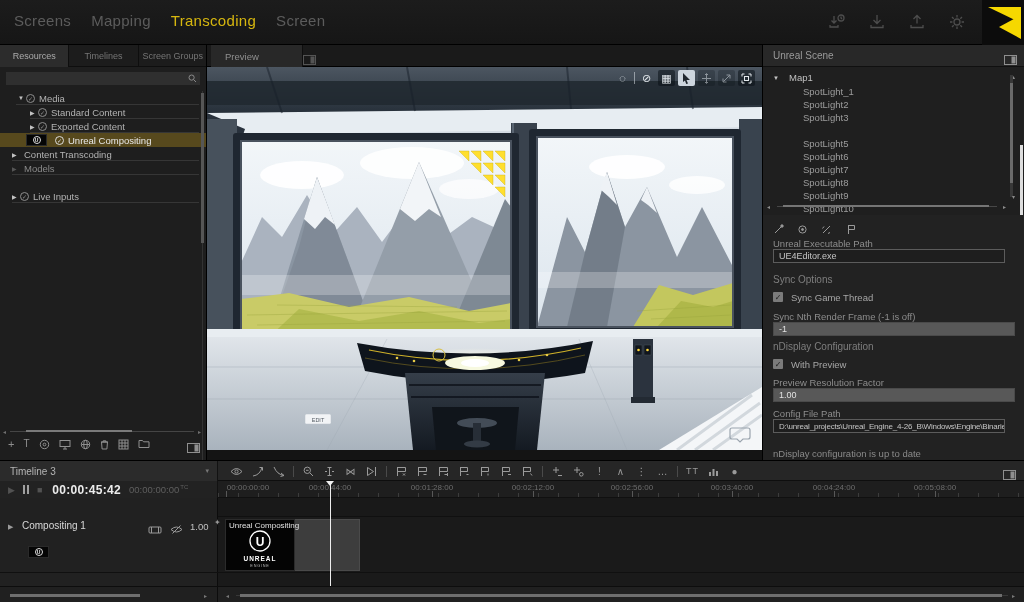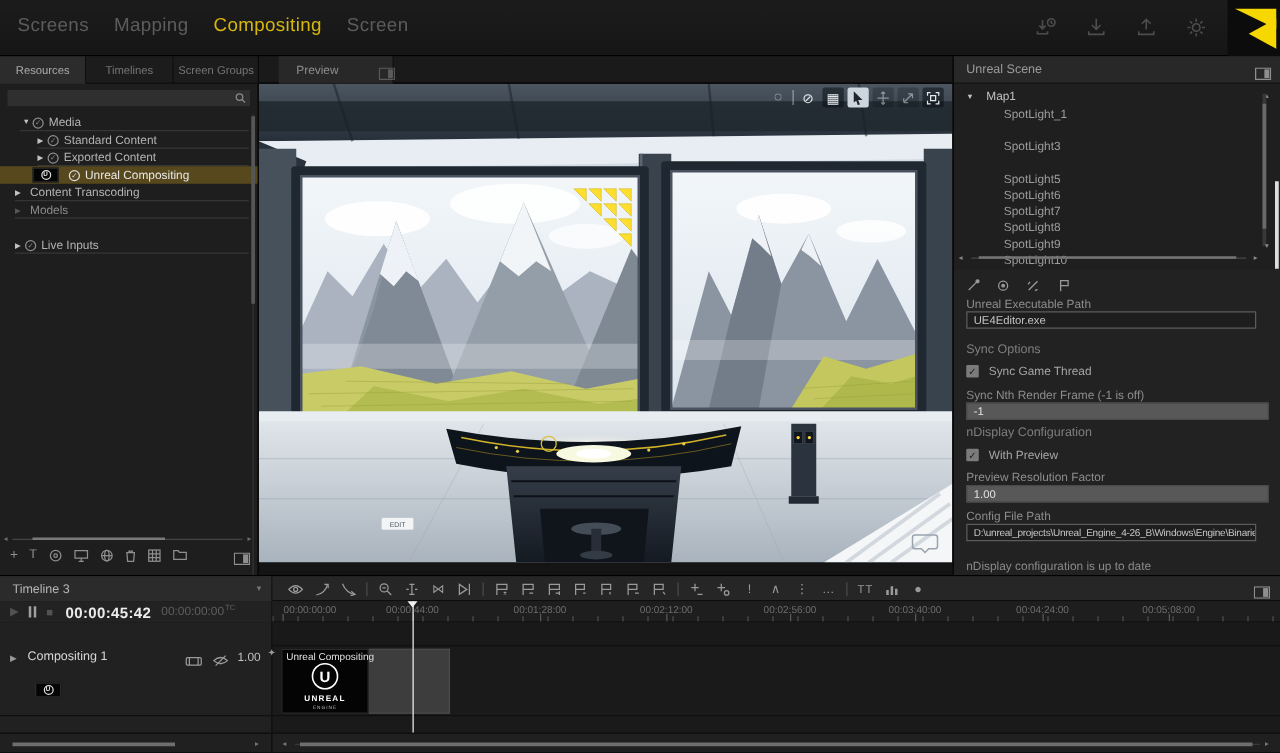--- a/index.html
+++ b/index.html
@@ -41,21 +41,21 @@
   .lp-vthumb{position:absolute;right:2px;top:48px;width:3px;height:150px;background:#565656;}
   .lp-hscroll{position:absolute;left:10px;top:386px;width:184px;height:1px;background:#454545;}
   .lp-hthumb{position:absolute;left:26px;top:385px;width:106px;height:2px;background:#7a7a7a;}
   .sarr{position:absolute;font-size:6px;color:#6f6f6f;top:383px;}
   .lp-foot{position:absolute;left:8px;top:392px;display:flex;gap:9px;align-items:center;height:14px;color:#8f8f8f;}
   .lp-foot .tg{font-size:11px;line-height:10px;}
   .lp-foot svg{display:block;}
 
   
   .prevhead{position:absolute;left:207px;top:45px;width:555px;height:22px;background:#1a1a1a;border-bottom:1px solid #000;}
-  .prevtab{position:absolute;left:16px;top:0;width:92px;height:22px;background:#282828;border-right:1px solid #0e0e0e;
+  .prevtab{position:absolute;left:4px;top:0;width:92px;height:22px;background:#282828;border-right:1px solid #0e0e0e;
            font-size:9.5px;color:#8f8f8f;display:flex;align-items:center;padding-left:14px;}
   .prevbody{position:absolute;left:207px;top:67px;width:555px;height:383px;background:#0d0f12;overflow:hidden;}
   .ovl{position:absolute;top:3px;right:7px;display:flex;gap:3px;align-items:center;z-index:5;}
   .ocell{width:17px;height:16px;display:flex;align-items:center;justify-content:center;font-size:11px;color:#e3e8ec;}
   .ocell.dk{background:rgba(10,16,22,.55);border-radius:2px;}
   .ocell.selw{background:#cdd5dd;border-radius:2px;color:#222;}
   .ocell.dim{opacity:.45;}
   .osep{width:1px;height:12px;background:rgba(230,235,240,.5);}
 
   
@@ -128,21 +128,21 @@
 </style>
 </head>
 <body>
 
 <div class="app">
 
   <div class="topbar">
     <div class="nav">
       <span class="tab">Screens</span>
       <span class="tab">Mapping</span>
-      <span class="tab active">Compositing</span>
+      <span class="tab active">Transcoding</span>
       <span class="tab">Screen</span>
     </div>
     <div class="tb-icons">
       <span>
         <svg width="18" height="18" viewBox="0 0 18 18">
             <g stroke="#4d4d4d" fill="none" stroke-width="1.3">
           <path d="M6 3v7M3.5 7.5L6 10l2.5-2.5M2 12v2h8v-2"></path>
               <circle cx="13" cy="5" r="3"></circle>
               <path d="M13 3.5V5l1 1"></path>
             </g>
@@ -517,20 +517,24 @@
     <div class="rptree">
       <div class="rrow" style="top:4px;color:#c0c0c0">
         <span style="width:10px"></span>
           <span class="arr">▼</span>
         <span style="margin-left:8px">Map1</span>
       </div>
       <div class="rrow" style="top:18px">
           <span style="width:40px"></span>
           <span>SpotLight_1</span>
         </div>
+      <div class="rrow" style="top:31px">
+          <span style="width:40px"></span>
+          <span>SpotLight2</span>
+        </div>
       <div class="rrow" style="top:44px">
           <span style="width:40px"></span>
           <span>SpotLight3</span>
         </div>
       <div class="rrow" style="top:70px">
           <span style="width:40px"></span>
           <span>SpotLight5</span>
         </div>
       <div class="rrow" style="top:83px">
           <span style="width:40px"></span>

